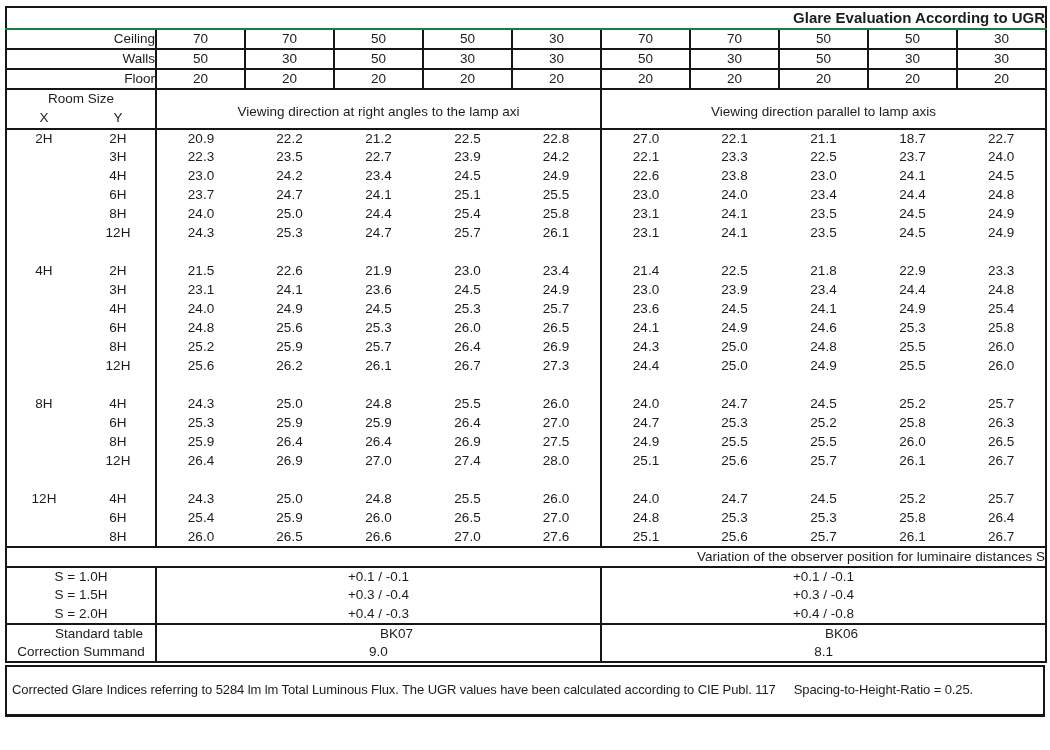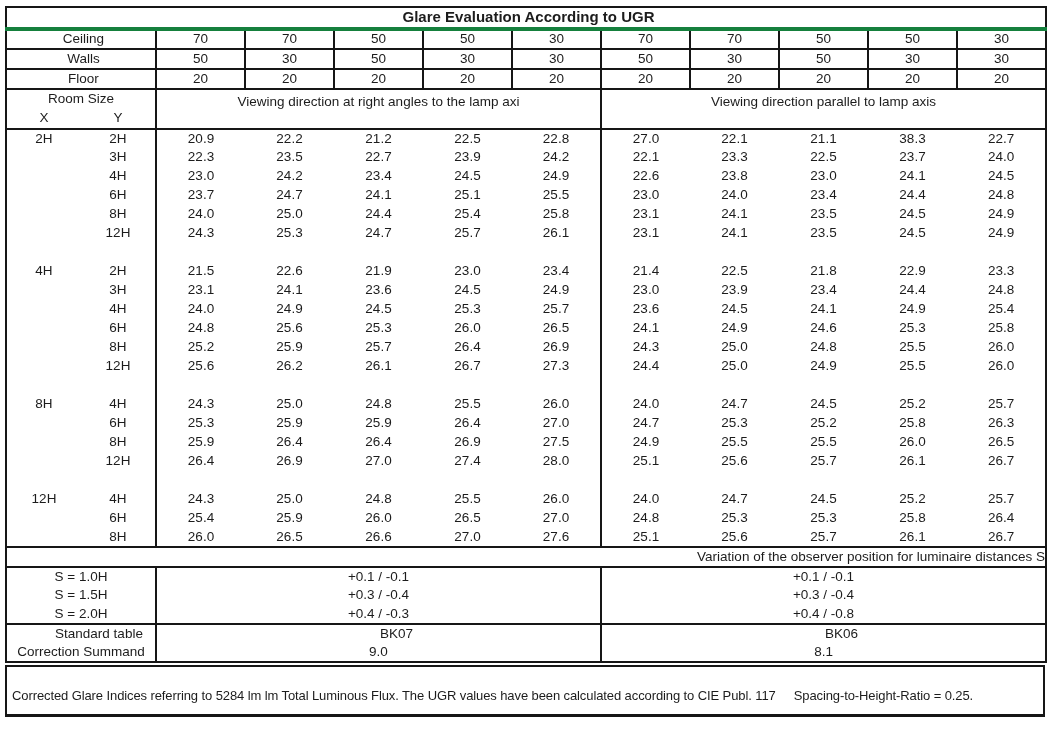--- a/index.html
+++ b/index.html
@@ -21,50 +21,50 @@
   td {
     padding: 0;
     font-size: 13.5px;
     text-align: center;
     white-space: nowrap;
     overflow: hidden;
     height: 19px;
     line-height: 1.25;
   }
   .titlerow td {
-    text-align: center;
+    text-align: right;
     font-weight: bold;
     font-size: 15px;
     height: 22px;
     padding-left: 5px;
-    border-bottom: 4px solid #15803d;
+    border-bottom: 2px solid #15803d;
   }
   .surface td { border-bottom: 2px solid #161616; height: 20px; }
-  .surface td.label { text-align: center; padding-left: 5px; }
+  .surface td.label { text-align: right; padding-left: 5px; }
   .vsep { border-left: 2px solid #161616; }
   .hdr1 td, .hdr2 td { height: 20px; text-align: center; }
-  .vhead { vertical-align: top; padding-top: 4px; border-bottom: 2px solid #161616; }
+  .vhead { vertical-align: top; padding-top: 14px; border-bottom: 2px solid #161616; }
   .hdr2 td { border-bottom: 2px solid #161616; }
   .data td { height: 19px; }
   .vartitle td {
     border-top: 2px solid #161616;
     border-bottom: 2px solid #161616;
     text-align: right; padding-left: 5px; height: 20px;
   }
   .srow td { height: 19px; }
   .sumfirst td { border-top: 2px solid #161616; padding-left: 36px; }
   .sumrow td { height: 19px; }
 
   .footer {
     width: 1040px;
     height: 52px;
     margin-top: 2px;
     border: 2px solid #161616;
     border-bottom-width: 3px;
-    padding: 21px 4px 0 5px;
+    padding: 15px 4px 0 5px;
     font-size: 13px;
     letter-spacing: -0.1px;
     display: flex;
     gap: 18px;
     white-space: nowrap;
     align-items: flex-start;
   }
 </style>
 </head>
 <body>
@@ -152,21 +152,21 @@
           <td>2H</td>
           <td>2H</td>
           <td class="vsep">20.9</td>
           <td>22.2</td>
           <td>21.2</td>
           <td>22.5</td>
           <td>22.8</td>
           <td class="vsep">27.0</td>
           <td>22.1</td>
           <td>21.1</td>
-          <td>38.3</td>
+          <td>18.7</td>
           <td>22.7</td>
         </tr>
         <tr class="data">
           <td></td>
           <td>3H</td>
           <td class="vsep">22.3</td>
           <td>23.5</td>
           <td>22.7</td>
           <td>23.9</td>
           <td>24.2</td>

